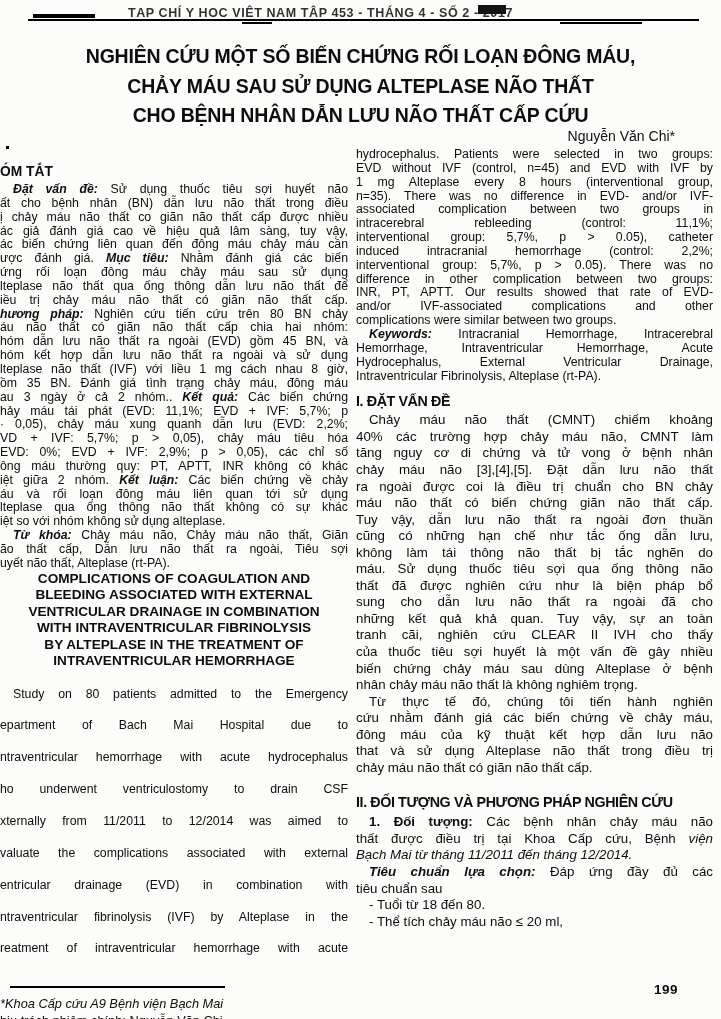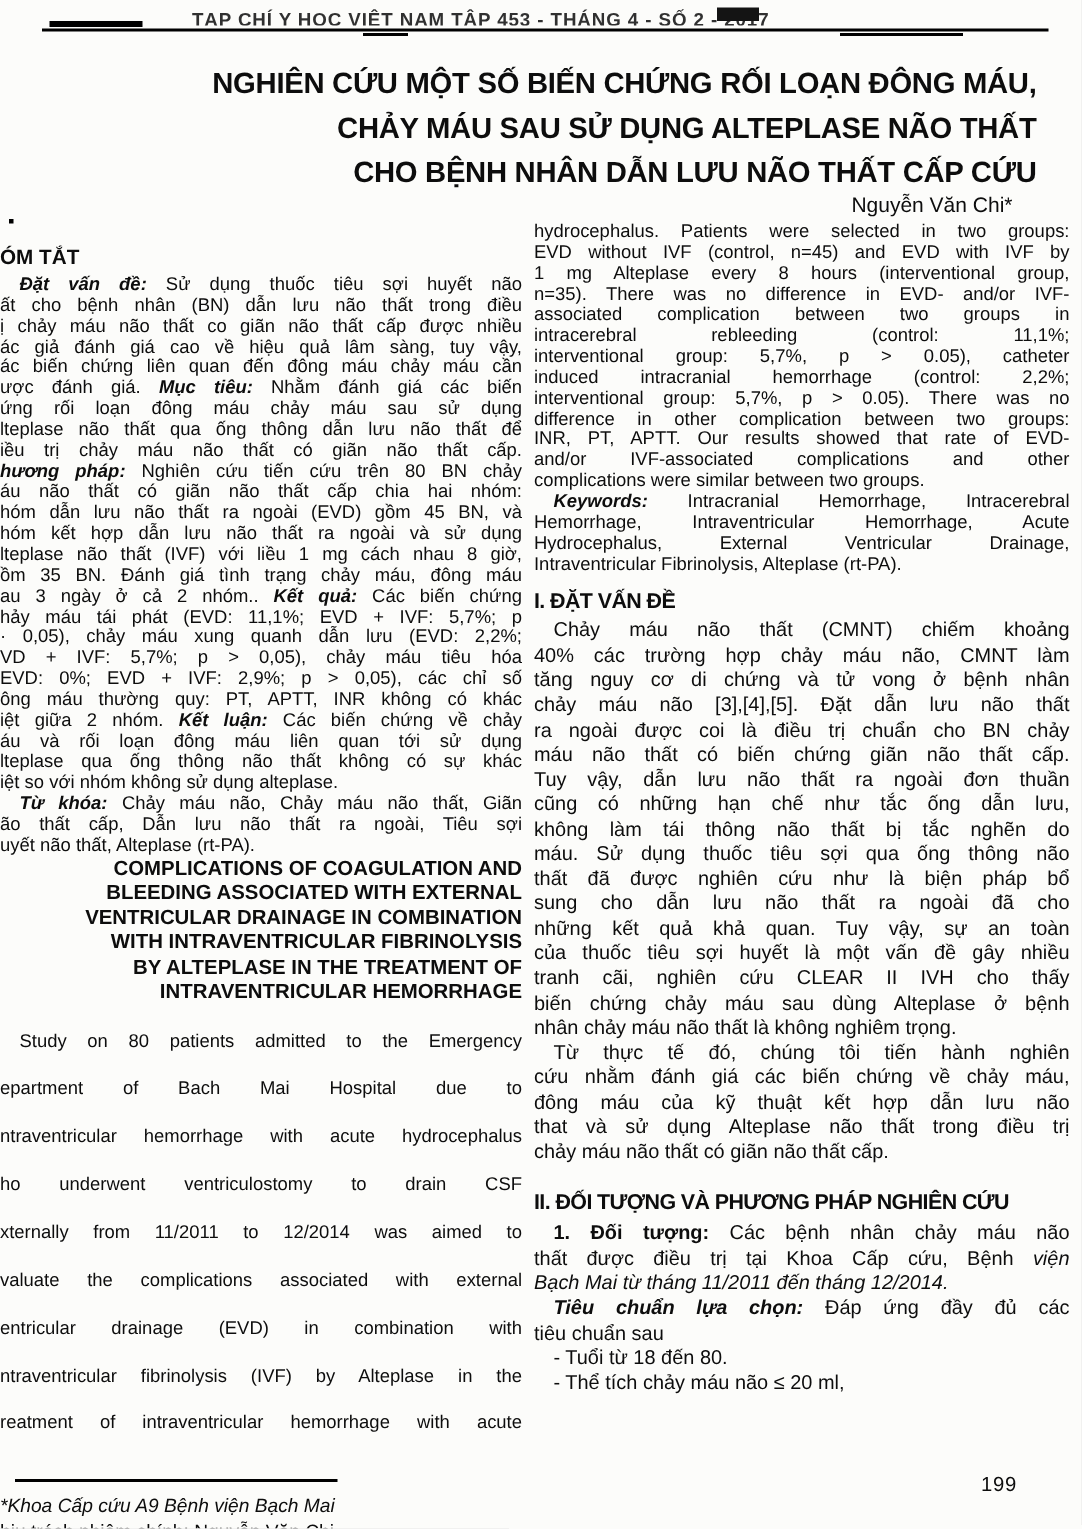--- a/index.html
+++ b/index.html
@@ -10,45 +10,45 @@
   .hdr-text{position:absolute;top:6px;left:40px;right:120px;text-align:center;
             font-size:12.5px;font-weight:bold;letter-spacing:.6px;color:#1a1a1a;opacity:.9;}
   .hdr-rule{position:absolute;left:28px;right:22px;top:19px;height:2px;background:#000;}
   .art{position:absolute;background:#000;}
   .a1{left:33px;top:14px;width:62px;height:4px;}
   .a2{left:242px;top:22px;width:30px;height:2px;}
   .a3{left:478px;top:5px;width:28px;height:9px;background:#141414;}
   .a4{left:560px;top:22px;width:82px;height:2px;}
   .a5{left:6px;top:146px;width:3px;height:3px;}
   
-  .title{position:absolute;top:42px;left:30px;right:30px;text-align:right;font-weight:bold;
+  .title{position:absolute;top:42px;left:30px;right:30px;text-align:center;font-weight:bold;
          font-size:19.5px;line-height:29.5px;letter-spacing:-.2px;}
   .author{position:absolute;top:128px;right:46px;font-weight:normal;font-size:14px;}
   
   .col{position:absolute;top:148px;}
   .left{left:0;width:348px;}
   .right{left:356px;width:357px;}
   .line{min-height:1em;}
   .small{font-size:12.3px;line-height:13.85px;}
   .body{font-size:13.3px;line-height:16.55px;}
   .foot{font-size:12.8px;line-height:16.3px;}
   .mt6{margin-top:18px;}
   .j{text-align:justify;text-align-last:justify;-moz-text-align-last:justify;text-justify:inter-word;}
   .ind{text-indent:13px;}
   .hd{font-weight:bold;}
   .h-sec{font-size:13.8px;line-height:16px;margin:16px 0 3px 0;}
   .mt{margin-top:9px;}
-  .etitle{text-align:right;font-weight:bold;font-size:13.6px;line-height:16.5px;}
+  .etitle{text-align:center;font-weight:bold;font-size:13.6px;line-height:16.5px;}
   .h-main{font-size:14.3px;line-height:17px;letter-spacing:-.4px;margin:10px 0 2px 0;}
   .h-main2{font-size:14.3px;line-height:17px;letter-spacing:-.4px;margin:18px 0 3px 0;}
   .rule-foot{width:215px;height:2px;background:#000;margin:30px 0 8px 10px;}
   .s-b{font-weight:bold;}
   .s-i{font-style:italic;}
   .s-bi{font-weight:bold;font-style:italic;}
-  .pagenum{position:absolute;top:982px;left:654px;font-size:13.5px;letter-spacing:.5px;}
+  .pagenum{position:absolute;top:982px;left:654px;font-size:13.5px;letter-spacing:.5px;font-weight:bold;}
 </style>
 </head>
 <body>
 
 <div class="page">
   <div class="hdr-clip">
     <div class="hdr-text">TẠP CHÍ Y HỌC VIỆT NAM TẬP 453 - THÁNG 4 - SỐ 2 - 2017</div>
   </div>
   <div class="hdr-rule"></div>
   <div class="art a1"></div>
@@ -142,22 +142,22 @@
       <div class="line body j"><span>chảy máu não [3],[4],[5]. Đặt dẫn lưu não thất</span></div>
       <div class="line body j"><span>ra ngoài được coi là điều trị chuẩn cho BN chảy</span></div>
       <div class="line body j"><span>máu não thất có biến chứng giãn não thất cấp.</span></div>
       <div class="line body j"><span>Tuy vậy, dẫn lưu não thất ra ngoài đơn thuần</span></div>
       <div class="line body j"><span>cũng có những hạn chế như tắc ống dẫn lưu,</span></div>
       <div class="line body j"><span>không làm tái thông não thất bị tắc nghẽn do</span></div>
       <div class="line body j"><span>máu. Sử dụng thuốc tiêu sợi qua ống thông não</span></div>
       <div class="line body j"><span>thất đã được nghiên cứu như là biện pháp bổ</span></div>
       <div class="line body j"><span>sung cho dẫn lưu não thất ra ngoài đã cho</span></div>
       <div class="line body j"><span>những kết quả khả quan. Tuy vậy, sự an toàn</span></div>
+      <div class="line body j"><span>tranh cãi, nghiên cứu CLEAR II IVH cho thấy</span></div>
       <div class="line body j"><span>của thuốc tiêu sợi huyết là một vấn đề gây nhiều</span></div>
-      <div class="line body j"><span>tranh cãi, nghiên cứu CLEAR II IVH cho thấy</span></div>
       <div class="line body j"><span>biến chứng chảy máu sau dùng Alteplase ở bệnh</span></div>
       <div class="line body"><span>nhân chảy máu não thất là không nghiêm trọng.</span></div>
       <div class="line body j ind"><span>Từ thực tế đó, chúng tôi tiến hành nghiên</span></div>
       <div class="line body j"><span>cứu nhằm đánh giá các biến chứng về chảy máu,</span></div>
       <div class="line body j"><span>đông máu của kỹ thuật kết hợp dẫn lưu não</span></div>
       <div class="line body j"><span>that và sử dụng Alteplase não thất trong điều trị</span></div>
       <div class="line body"><span>chảy máu não thất có giãn não thất cấp.</span></div>
       <div class="hd h-main2">II. ĐỐI TƯỢNG VÀ PHƯƠNG PHÁP NGHIÊN CỨU</div>
       <div class="line body j ind"><span class="s-b">1. Đối tượng:</span><span> Các bệnh nhân chảy máu não</span></div>
       <div class="line body j"><span>thất được điều trị tại Khoa Cấp cứu, Bệnh </span><span class="s-i">viện</span></div>

